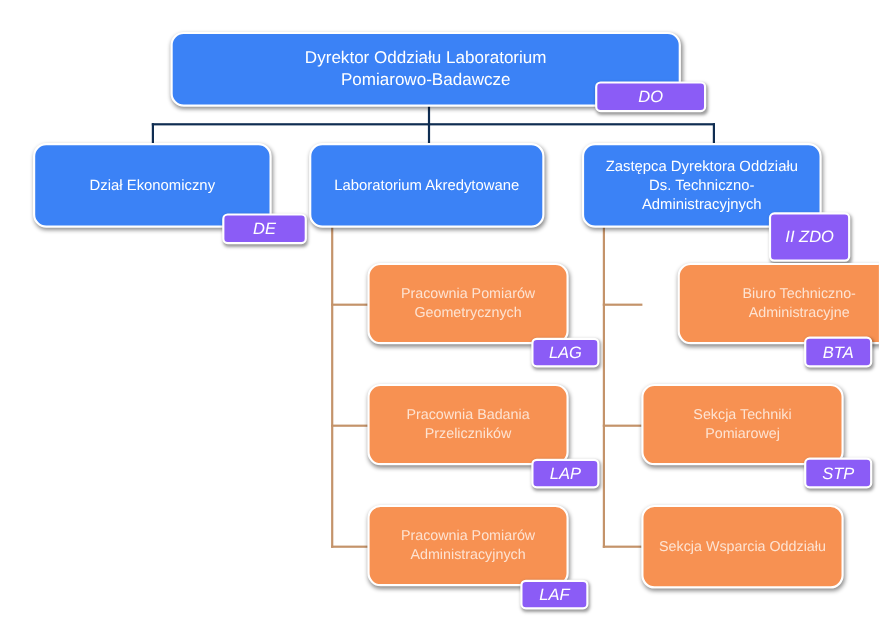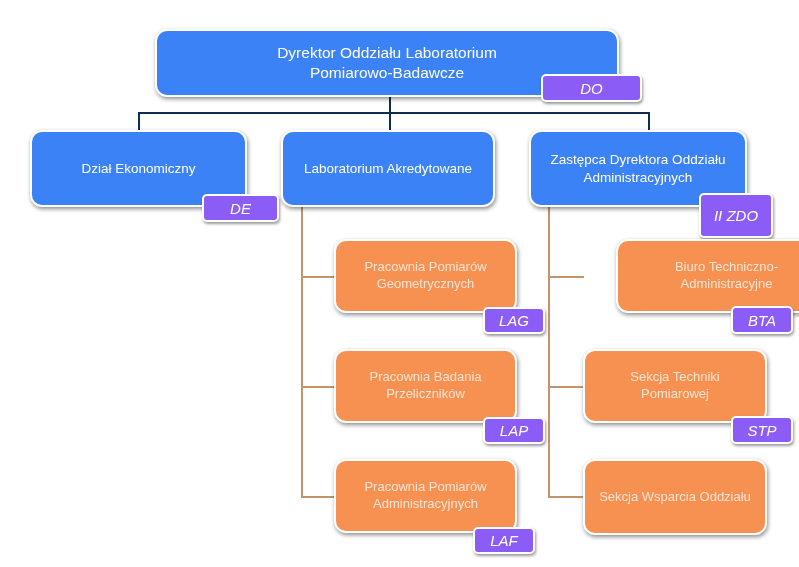--- a/index.html
+++ b/index.html
@@ -72,20 +72,21 @@
 </div>
 <div class="badge" style="left:202px; top:194px; width:77px; height:28px;">DE</div>
 
 <div class="box navy" style="left:281px; top:130px; width:214px; height:77px;">
   <div>Laboratorium Akredytowane</div>
 </div>
 
 <div class="box navy" style="left:529px; top:130px; width:218px; height:77px;">
   <div>
     <div>Zastępca Dyrektora Oddziału</div>
+    <div>Ds. Techniczno-</div>
     <div>Administracyjnych</div>
   </div>
 </div>
 <div class="badge" style="left:699px; top:193px; width:74px; height:45px;">II ZDO</div>
 
 <div class="box orange" style="left:334px; top:239px; width:183px; height:74px;">
   <div>
     <div>Pracownia Pomiarów</div>
     <div>Geometrycznych</div>
   </div>

